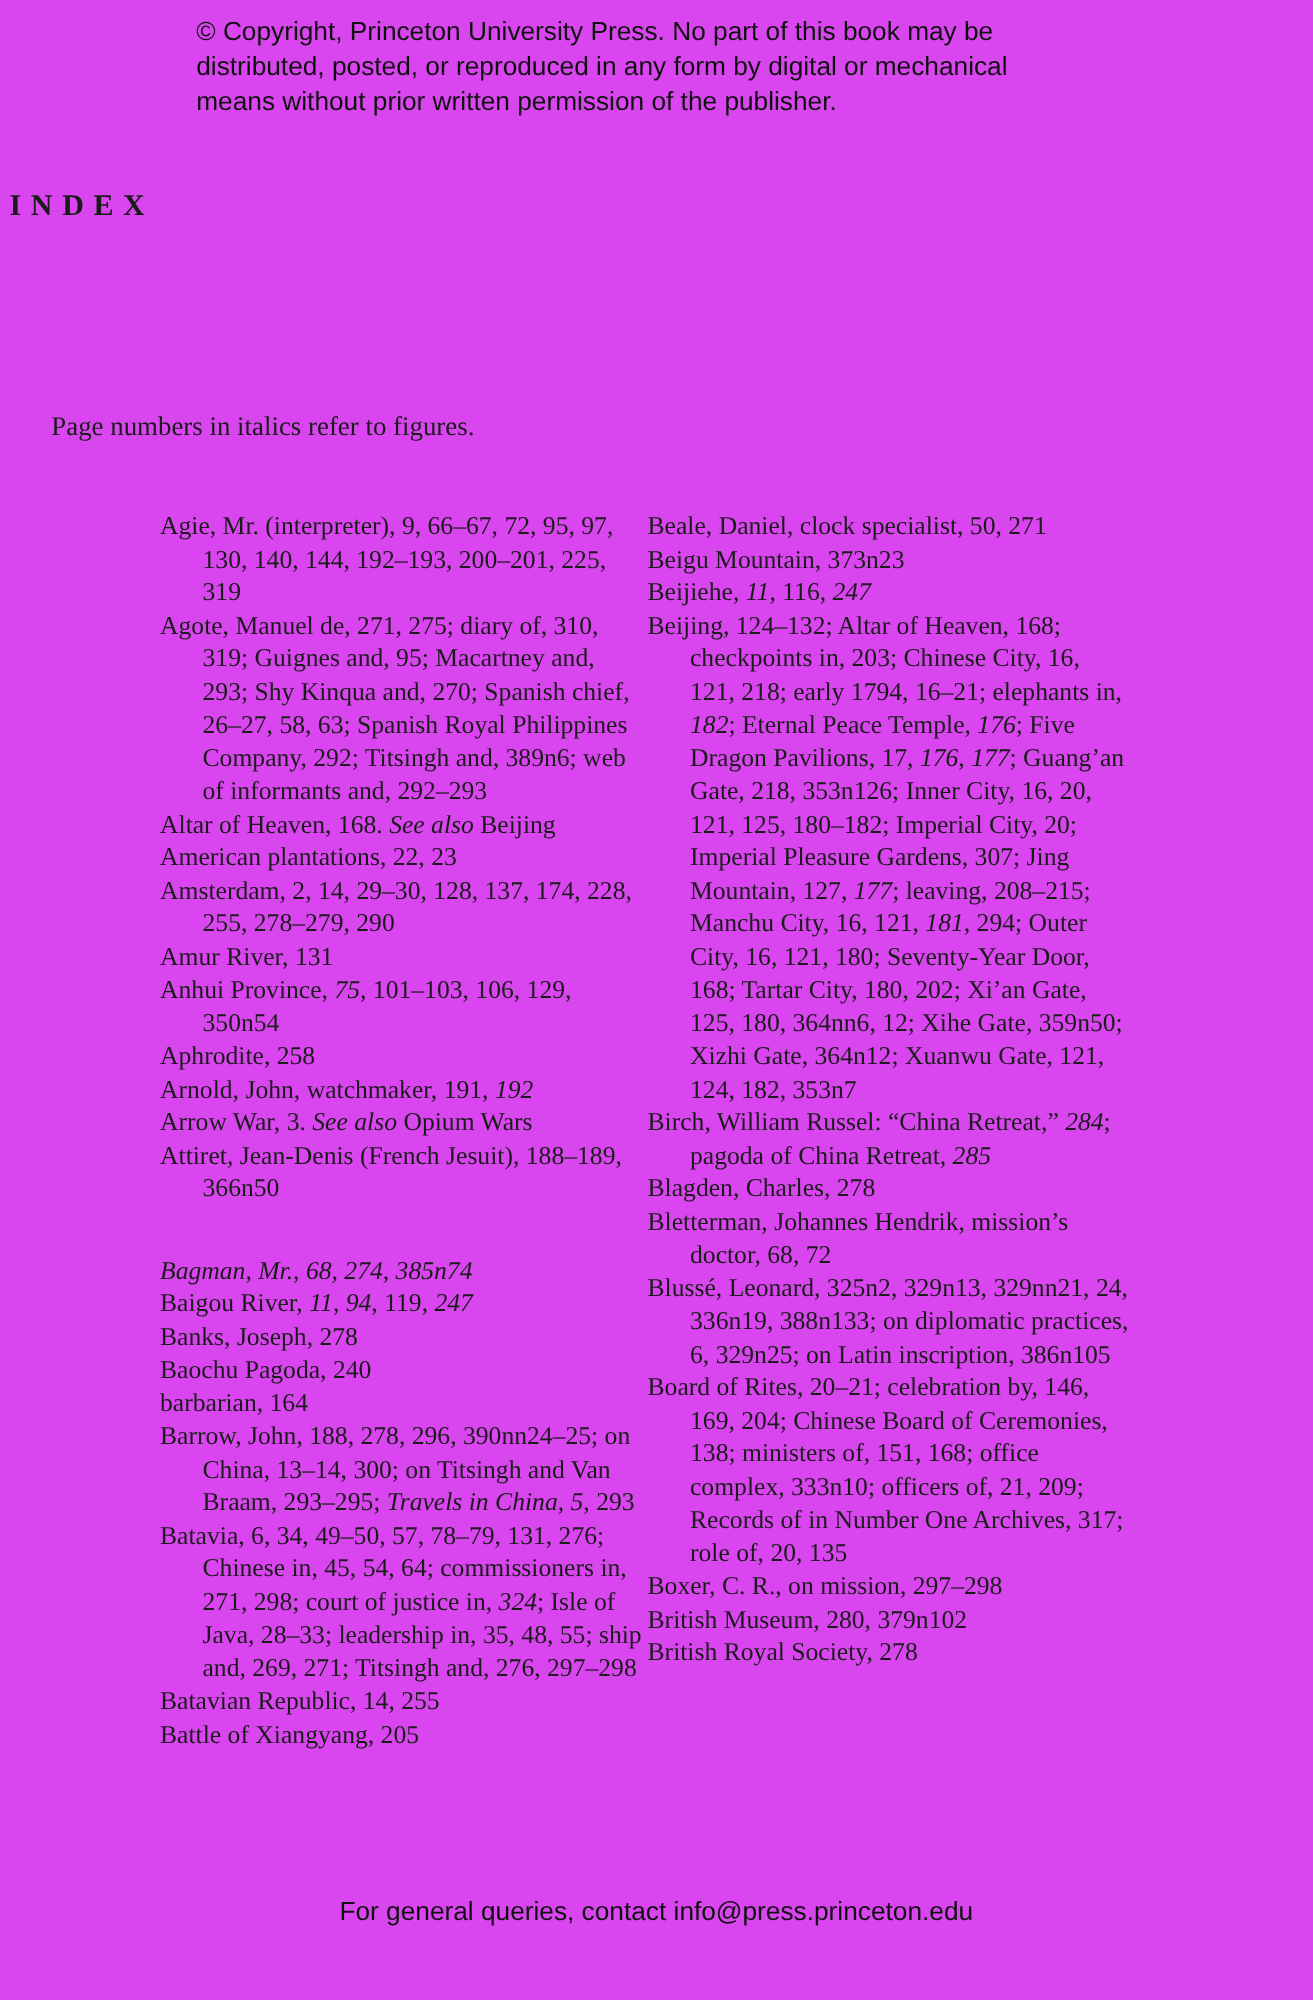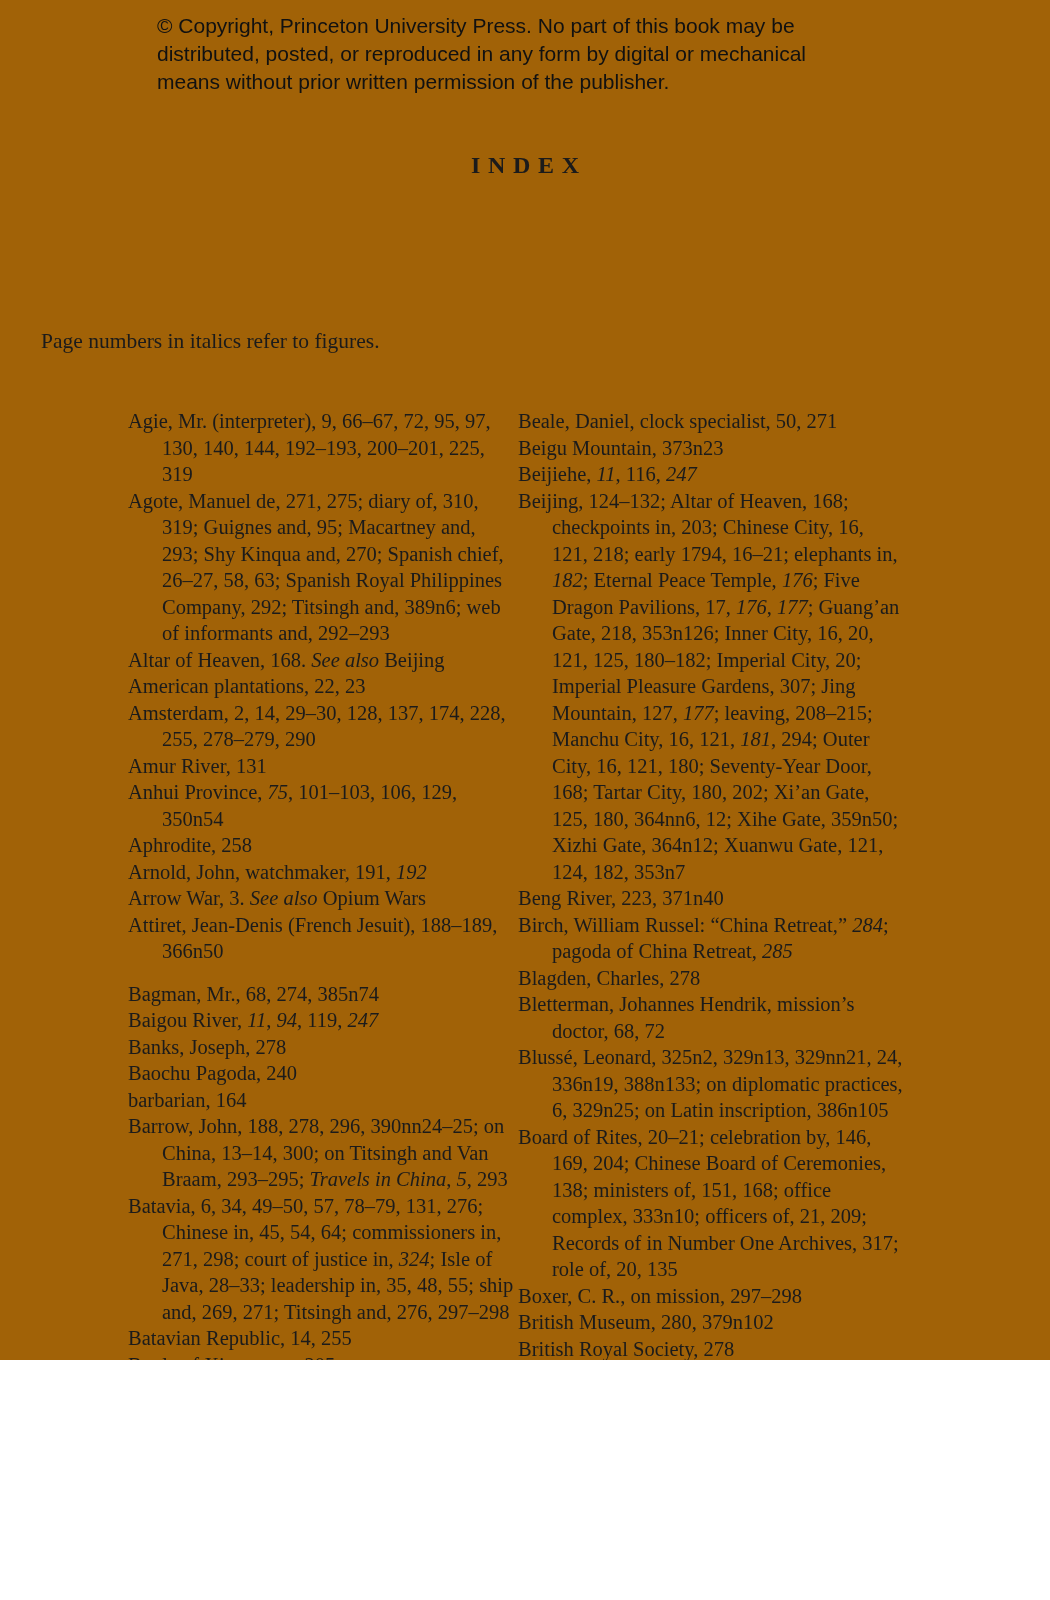--- a/index.html
+++ b/index.html
@@ -1,40 +1,40 @@
 <!DOCTYPE html>
 <html><head>
 <meta charset="utf-8">
 <style>
   html, body { margin: 0; padding: 0; background: #ffffff; }
   .page {
     position: relative;
     width: 1050px;
-    height: 1360px;
-    background: #a16207;
+    height: 1600px;
+    background: #d946ef;
     color: #1b1b1b;
     overflow: hidden;
   }
   .copyright {
     position: absolute;
     top: 12px;
     left: 157px;
     width: 710px;
     font-family: "Liberation Sans", sans-serif;
     font-size: 21px;
     line-height: 28px;
     color: #111111;
   }
   .title {
     position: absolute;
     top: 152px;
     left: 0;
     width: 100%;
     margin: 0;
-    text-align: center;
+    text-align: left;
     font-family: "Liberation Serif", "DejaVu Serif", serif;
     font-weight: 600;
     font-size: 24px;
     letter-spacing: 0.32em;
     text-indent: 0.32em; 
     color: #1b1b1b;
   }
   .subtitle {
     position: absolute;
     top: 329px;
@@ -58,21 +58,21 @@
     width: 386px;
     font-family: "Liberation Serif", "DejaVu Serif", serif;
     font-size: 20.5px;
     line-height: 26.5px;
     color: #1b1b1b;
   }
   .entry {
     padding-left: 34px;
     text-indent: -34px;
   }
-  .entry.gap { margin-top: 16px; }
+  .entry.gap { margin-top: 39px; font-style: italic; }
   .entry i { font-style: italic; }
   .footer {
     position: absolute;
     top: 1518px;
     left: 0;
     width: 100%;
     text-align: center;
     font-family: "Liberation Sans", sans-serif;
     font-size: 21px;
     color: #111111;
@@ -110,21 +110,20 @@
         <div class="entry"><span>Barrow, John, 188, 278, 296, 390nn24–25; on China, 13–14, 300; on Titsingh and Van Braam, 293–295; </span><i>Travels in China</i><span>, </span><i>5</i><span>, 293</span></div>
         <div class="entry"><span>Batavia, 6, 34, 49–50, 57, 78–79, 131, 276; Chinese in, 45, 54, 64; commissioners in, 271, 298; court of justice in, </span><i>324</i><span>; Isle of Java, 28–33; leadership in, 35, 48, 55; ship and, 269, 271; Titsingh and, 276, 297–298</span></div>
         <div class="entry"><span>Batavian Republic, 14, 255</span></div>
         <div class="entry"><span>Battle of Xiangyang, 205</span></div>
       </div>
     <div class="col" id="col-right">
         <div class="entry"><span>Beale, Daniel, clock specialist, 50, 271</span></div>
         <div class="entry"><span>Beigu Mountain, 373n23</span></div>
         <div class="entry"><span>Beijiehe, </span><i>11</i><span>, 116, </span><i>247</i></div>
         <div class="entry"><span>Beijing, 124–132; Altar of Heaven, 168; checkpoints in, 203; Chinese City, 16, 121, 218; early 1794, 16–21; elephants in, </span><i>182</i><span>; Eternal Peace Temple, </span><i>176</i><span>; Five Dragon Pavilions, 17, </span><i>176</i><span>, </span><i>177</i><span>; Guang’an Gate, 218, 353n126; Inner City, 16, 20, 121, 125, 180–182; Imperial City, 20; Imperial Pleasure Gardens, 307; Jing Mountain, 127, </span><i>177</i><span>; leaving, 208–215; Manchu City, 16, 121, </span><i>181</i><span>, 294; Outer City, 16, 121, 180; Seventy-Year Door, 168; Tartar City, 180, 202; Xi’an Gate, 125, 180, 364nn6, 12; Xihe Gate, 359n50; Xizhi Gate, 364n12; Xuanwu Gate, 121, 124, 182, 353n7</span></div>
-        <div class="entry"><span>Beng River, 223, 371n40</span></div>
         <div class="entry"><span>Birch, William Russel: “China Retreat,” </span><i>284</i><span>; pagoda of China Retreat, </span><i>285</i></div>
         <div class="entry"><span>Blagden, Charles, 278</span></div>
         <div class="entry"><span>Bletterman, Johannes Hendrik, mission’s doctor, 68, 72</span></div>
         <div class="entry"><span>Blussé, Leonard, 325n2, 329n13, 329nn21, 24, 336n19, 388n133; on diplomatic practices, 6, 329n25; on Latin inscription, 386n105</span></div>
         <div class="entry"><span>Board of Rites, 20–21; celebration by, 146, 169, 204; Chinese Board of Ceremonies, 138; ministers of, 151, 168; office complex, 333n10; officers of, 21, 209; Records of in Number One Archives, 317; role of, 20, 135</span></div>
         <div class="entry"><span>Boxer, C. R., on mission, 297–298</span></div>
         <div class="entry"><span>British Museum, 280, 379n102</span></div>
         <div class="entry"><span>British Royal Society, 278</span></div>
       </div>
   </div>

